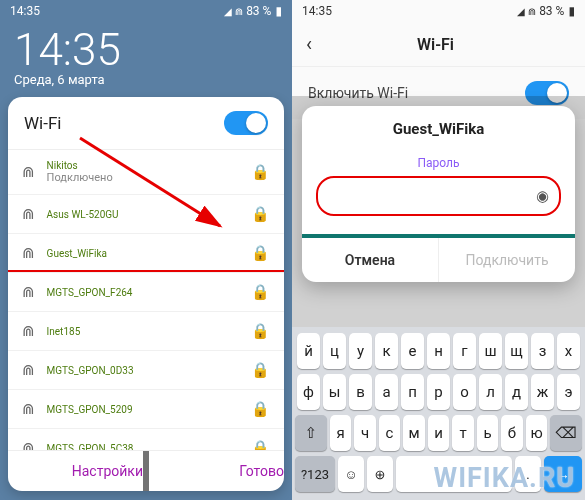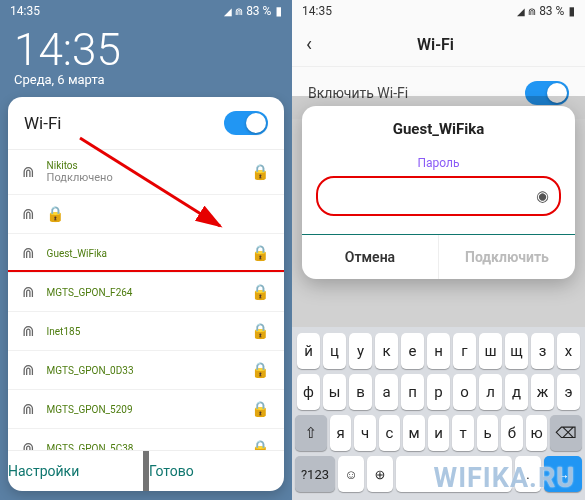--- a/index.html
+++ b/index.html
@@ -27,42 +27,42 @@
   .toggle::after { content:''; position:absolute; width:20px; height:20px; border-radius:50%; background:#fff; top:2px; right:2px; box-shadow:0 1px 3px rgba(0,0,0,.3); }
 
   .net-list { max-height:300px; overflow:hidden; }
   .net-row { display:flex; align-items:center; padding:10px 14px; border-bottom:1px solid #f0f0f0; gap:12px; position:relative; }
   .net-name { flex:1; font-size:10px; color:#4d7c0f; }
   .net-sub { font-size:11px; color:#888; }
   .wifi-icon, .lock-icon { color:#666; font-size:15px; }
   .red-underline { position:absolute; bottom:0; left:0; right:0; height:2px; background:#e60000; }
 
   .card-footer { display:flex; border-top:1px solid #eee; }
-  .footer-btn { flex:1; text-align:left; padding:12px 0; font-size:14px; color:#0f766e; }
+  .footer-btn { flex:1; text-align:right; padding:12px 0; font-size:14px; color:#a21caf; }
   .footer-btn + .footer-btn { border-left:6px solid #737373; }
 
   
   .arrow { position:absolute; top:130px; left:70px; pointer-events:none; z-index:5; }
 
   
   .r-header { display:flex; align-items:center; padding:10px 14px; background:#fafafa; border-bottom:1px solid #eee; }
   .back { font-size:20px; color:#333; margin-right:8px; }
   .r-title { flex:1; text-align:center; font-size:16px; font-weight:600; color:#222; margin-right:20px; }
   .r-toggle-row { display:flex; justify-content:space-between; align-items:center; padding:14px 16px; background:#fafafa; font-size:14px; color:#444;}
 
   
   .overlay { position:absolute; top:96px; left:0; right:0; bottom:0; background:rgba(0,0,0,.18); }
   .dialog { background:#fff; border-radius:14px; margin:10px; padding:14px 14px 0; box-shadow:0 6px 20px rgba(0,0,0,.25); }
   .dlg-title { text-align:center; font-weight:700; font-size:15px; margin-bottom:18px; color:#222; }
   .dlg-label { font-size:12px; color:#8b5cf6; margin-bottom:6px;text-align:center; }
   .pw-wrap { border:2px solid #e60000; border-radius:18px; padding:4px 6px; display:flex; align-items:center; }
   .pw-input { flex:1; border:none; outline:none; font-size:14px; padding:6px 4px; background:transparent; }
   .eye { font-size:15px; color:#555; padding:0 4px; }
-  .dlg-btns { display:flex; border-top:1px solid #0f766e; margin:18px -14px 14px; }
-  .dlg-btn { flex:1; text-align:center; padding:14px 0; font-size:14px;font-weight:bold; }
+  .dlg-btns { display:flex; border-top:4px solid #0f766e; margin:18px -14px 14px; }
+  .dlg-btn { flex:1; text-align:center; padding:14px 0; font-size:14px; }
   .dlg-cancel { color:#333; font-weight:600; border-right:1px solid #eee; }
   .dlg-connect { color:#bbb; }
 
   
   .kbd { position:absolute; bottom:0; left:0; right:0; background:#d9dce1; padding:6px 3px 3px; }
   .kr { display:flex; gap:3px; margin-bottom:5px; justify-content:center; }
   .key { background:#fff; border-radius:5px; height:36px; display:flex; align-items:center; justify-content:center; font-size:15px; color:#222; box-shadow:0 1px 1px rgba(0,0,0,.3); }
   .k1 { width:23px; }
   .k15 { width:34px; background:#b8bdc5; }
   .ksp { flex:1; }
@@ -101,20 +101,23 @@
         <div class="net-row">
           <span class="wifi-icon">⋒</span>
           <div style="flex:1">
             <div class="net-name">Nikitos</div>
             <div class="net-sub">Подключено</div>
           </div>
           <span class="lock-icon">🔒</span>
         </div>
         <div class="net-row">
           <span class="wifi-icon">⋒</span>
+          <div style="flex:1">
+            <div class="net-name">Asus WL-520GU</div>
+          </div>
           <span class="lock-icon">🔒</span>
         </div>
         <div class="net-row">
           <span class="wifi-icon">⋒</span>
           <div style="flex:1">
             <div class="net-name">Guest_WiFika</div>
           </div>
           <span class="lock-icon">🔒</span>
           <div class="red-underline"></div>
         </div>

